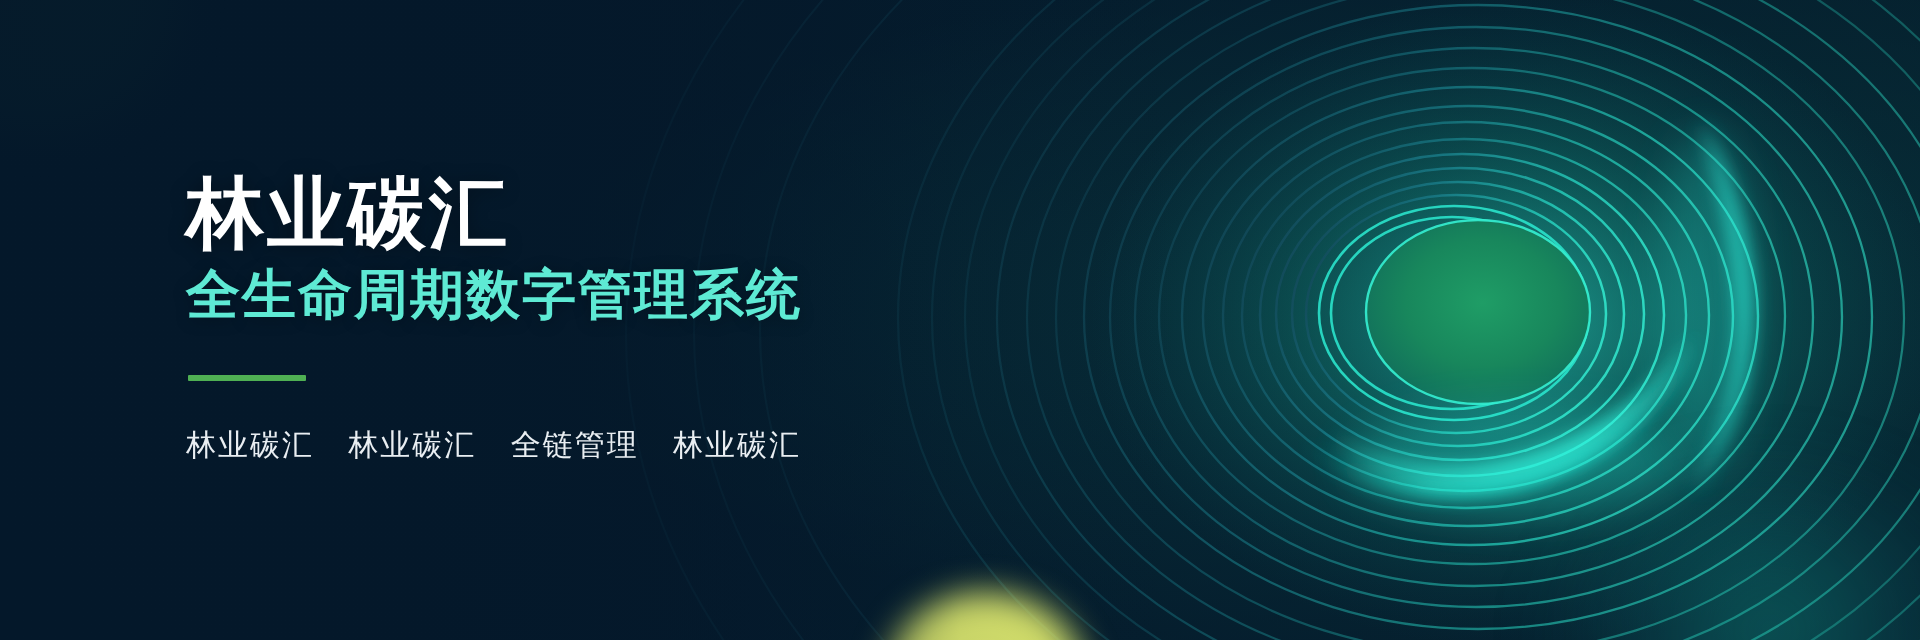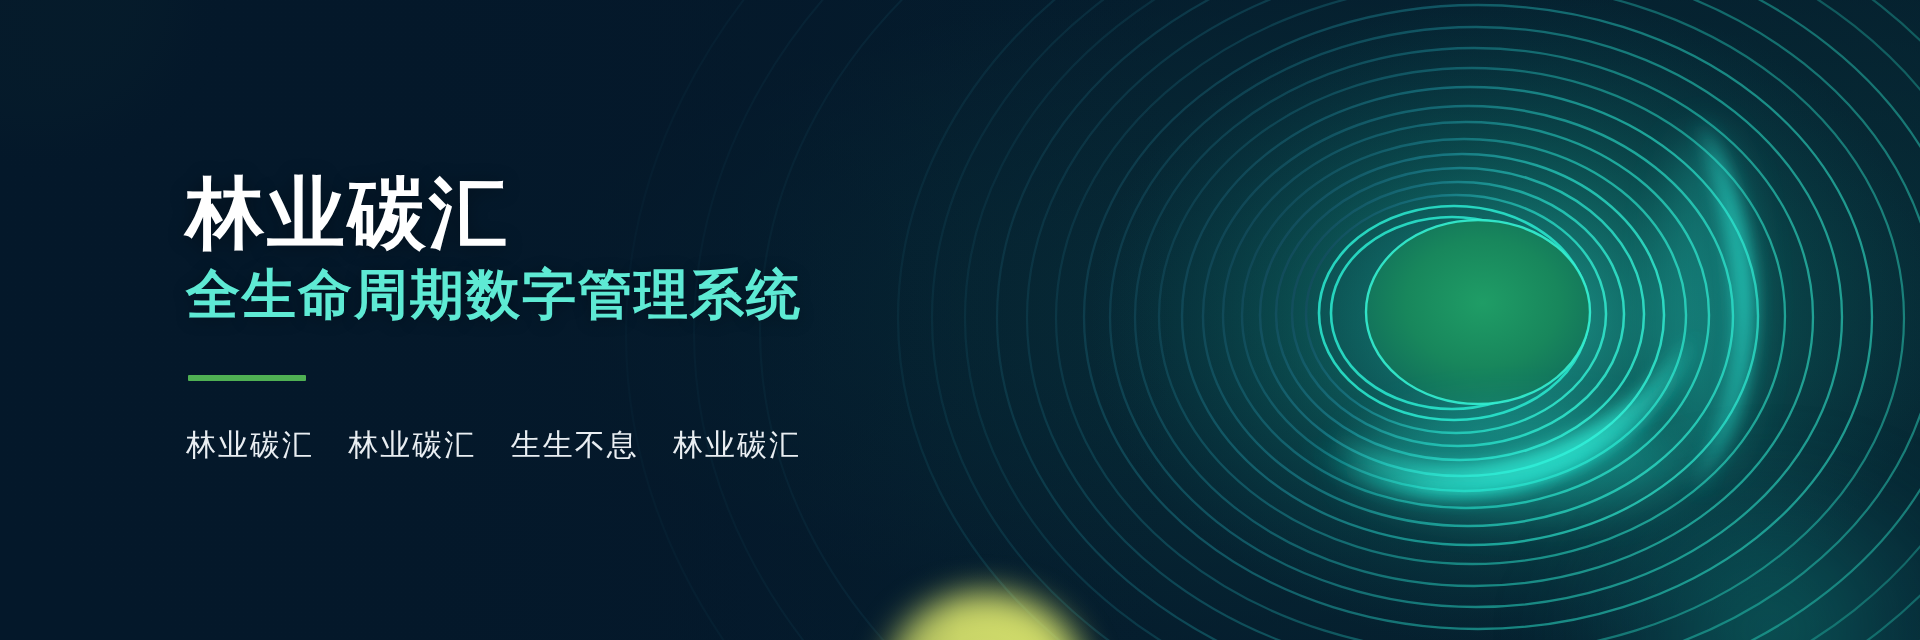--- a/index.html
+++ b/index.html
@@ -227,18 +227,18 @@
 
   <div class="vignette"></div>
 
   <div class="content">
     <h1 class="title-main">林业碳汇</h1>
     <h2 class="title-sub">全生命周期数字管理系统</h2>
     <div class="accent-bar"></div>
     <p class="tagline">
       <span class="seg">林业碳汇</span>
       <span class="seg">林业碳汇</span>
-      <span class="seg">生生不息</span>
+      <span class="seg">全链管理</span>
       <span class="seg">林业碳汇</span>
     </p>
   </div>
 
 </div>
 
 </body></html>

